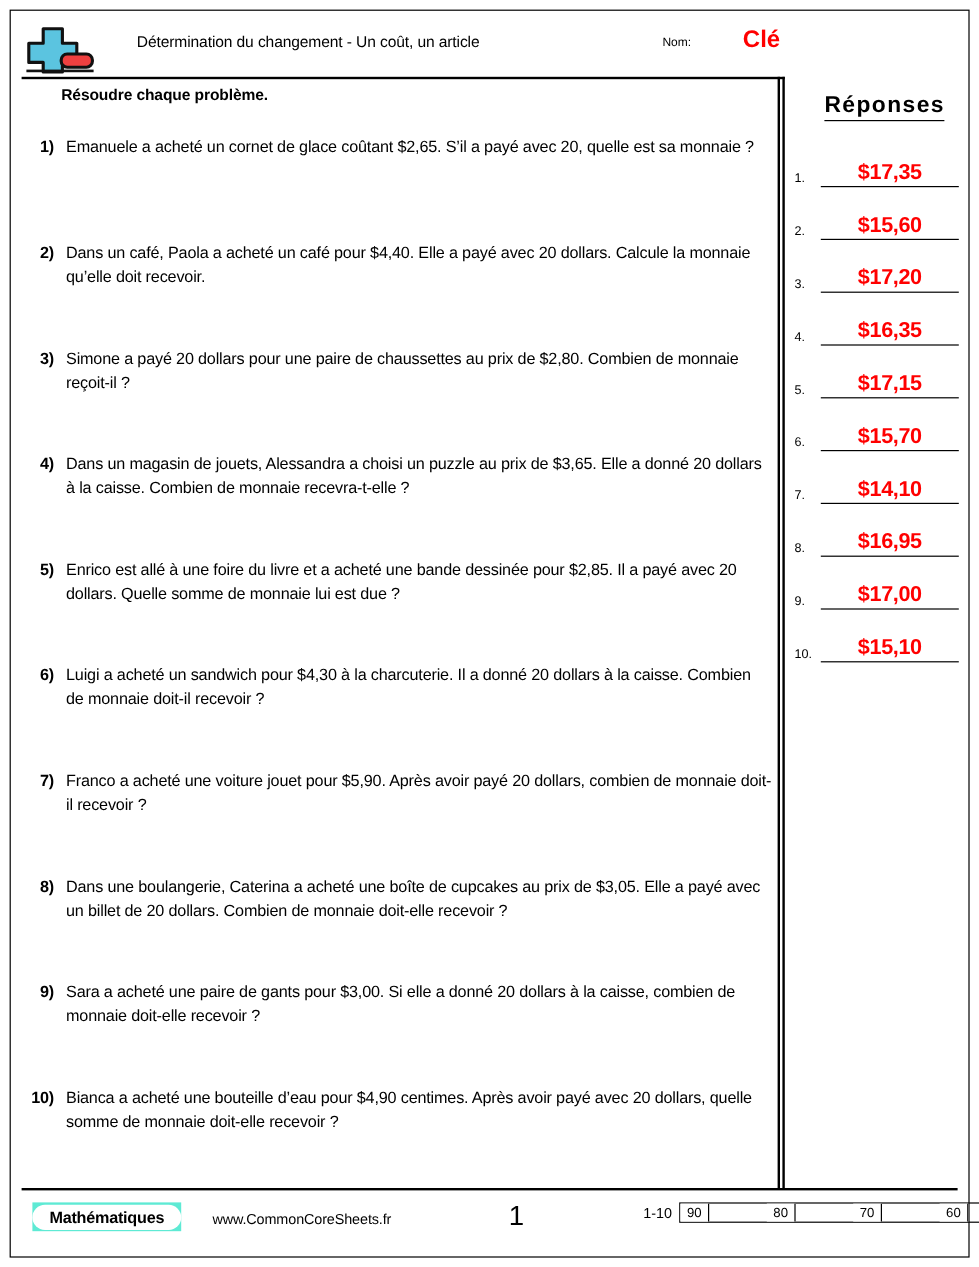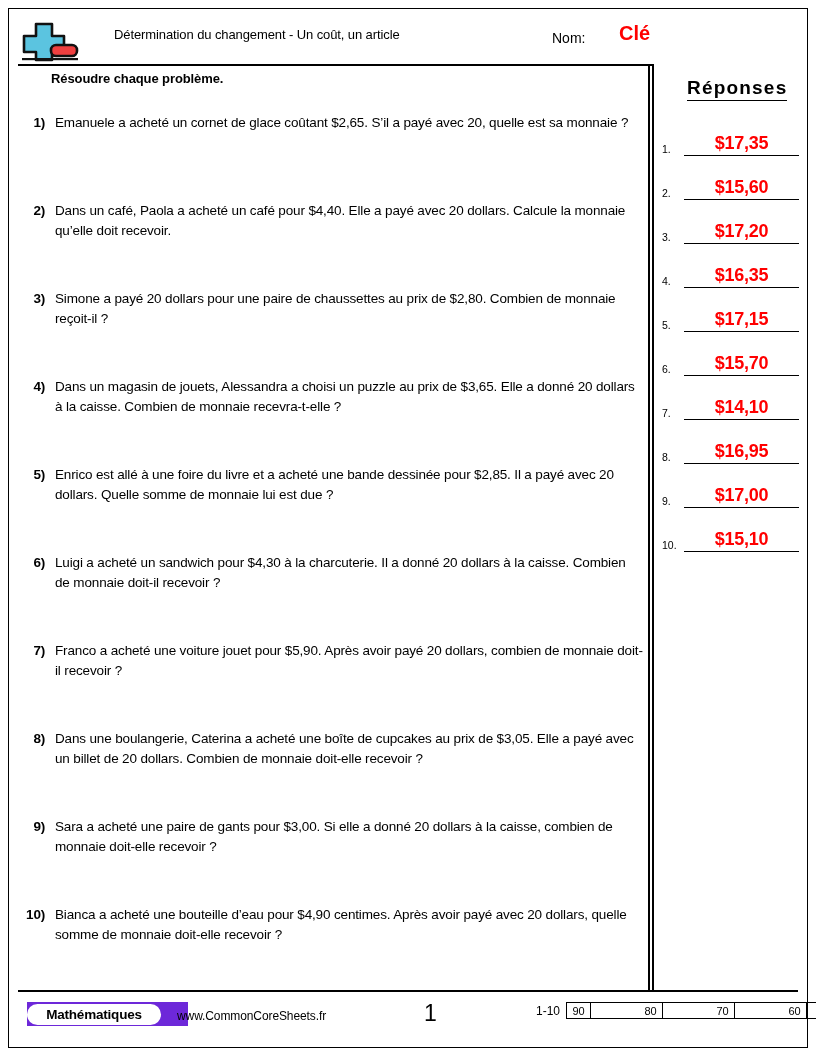--- a/index.html
+++ b/index.html
@@ -39,21 +39,21 @@
   .header-title {
     position: absolute;
     left: 105px; top: 18px;
     font-size: 13px;
     letter-spacing: -0.1px;
     white-space: nowrap;
   }
   .nom-label {
     position: absolute;
     left: 543px; top: 21px;
-    font-size: 14px;
+    font-size: 10px;
   }
   .nom-value {
     position: absolute;
     left: 610px; top: 13px;
     font-size: 20px;
     font-weight: bold;
     color: #ff0000;
   }
 
   .header-rule {
@@ -169,22 +169,22 @@
   
   .footer-rule {
     position: absolute;
     left: 9px; top: 981px;
     width: 780px; height: 1.6px;
     background: #000000;
   }
   .brand {
     position: absolute;
     left: 18px; top: 993px;
-    width: 161px; height: 24px;
-    background: #6d28d9;
+    width: 124px; height: 24px;
+    background: #5eead4;
     display: flex; align-items: center; justify-content: flex-start;
   }
   .brand-pill {
     width: 134px; height: 21px;
     background: #ffffff;
     border-radius: 11px;
     display: flex; align-items: center; justify-content: center;
     font-size: 13.5px;
     font-weight: bold;
     letter-spacing: -0.2px;

